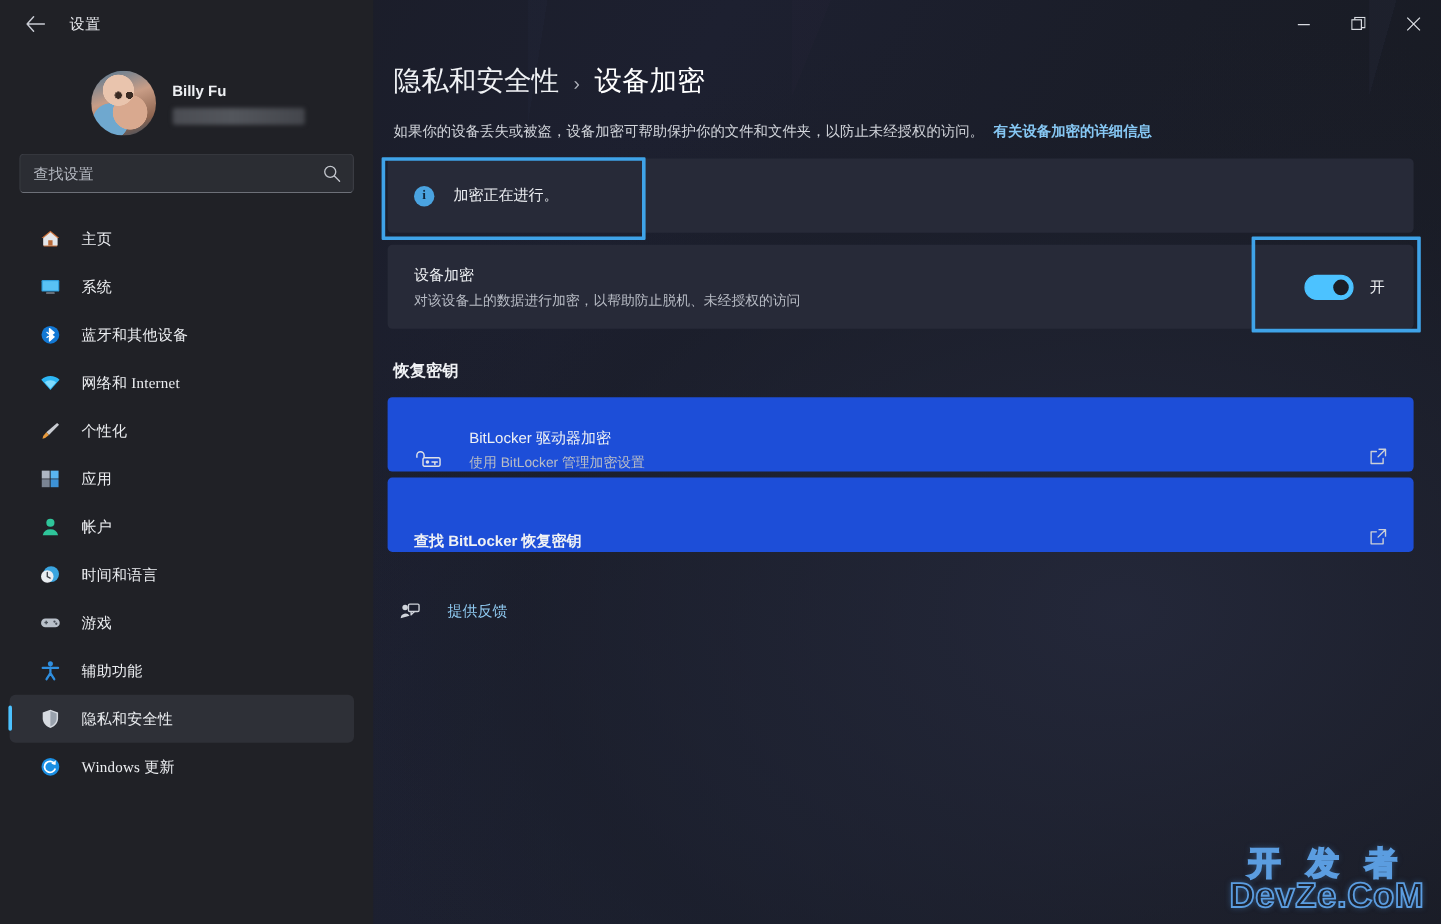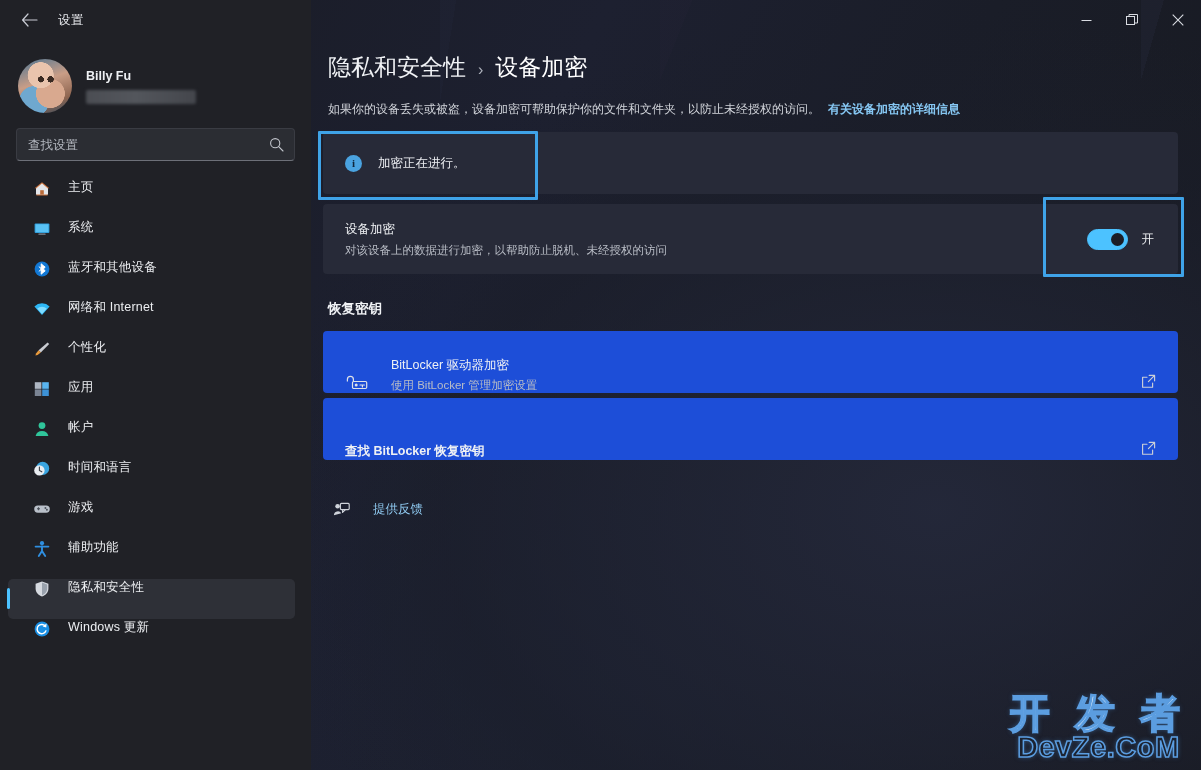--- a/index.html
+++ b/index.html
@@ -46,21 +46,21 @@
     width:46px; height:40px; display:flex; align-items:center; justify-content:center;
     color:#d9dce2;
   }
   .wbtn svg { display:block; }
 
   
   .sidebar {
     position:relative; width:311px; height:770px; flex:0 0 311px;
     background:#202126; z-index:10; padding-top:40px;
   }
-  .profile { display:flex; align-items:center; padding:14px 0 0 18px; height:78px; }
+  .profile { display:flex; align-items:center; padding:14px 0 0 18px; height:78px;justify-content:center; }
   .avatar {
     width:54px; height:54px; border-radius:50%; flex:0 0 54px;
     background:
       radial-gradient(circle at 42% 30%, #e9c4ad 0 26%, rgba(233,196,173,0) 27%),
       radial-gradient(circle at 60% 64%, #d9a98f 0 30%, rgba(217,169,143,0) 31%),
       radial-gradient(circle at 30% 78%, #6fa8cf 0 26%, rgba(111,168,207,0) 27%),
       linear-gradient(160deg,#4d7694 0%, #c99d86 42%, #8e6550 76%, #2f4a61 100%);
     overflow:hidden; position:relative;
   }
   .avatar::after{
@@ -87,21 +87,21 @@
     flex:1; background:transparent; border:0; outline:none;
     color:#d7dae0; font-size:12.5px; padding:0 30px 0 11px;
     font-family:"Liberation Sans", sans-serif;
   }
   .searchbox input::placeholder { color:#b4b8c0; }
   .search-ic { position:absolute; right:10px; top:8px; color:#c3c6cd; }
 
   .navlist { margin-top:18px; }
   .navitem {
     position:relative; height:40px; margin:0 16px 0 8px;
-    display:flex; align-items:flex-start; border-radius:5px; padding-left:24px;
+    display:flex; align-items:center; border-radius:5px; padding-left:24px;font-family:Liberation Serif, serif;
   }
   .navitem.active { background:#2e3037; margin-left:8px; }
   .navitem.active::before {
     content:""; position:absolute; left:-1px; top:9px; width:3px; height:21px;
     background:#4cc2ff; border-radius:2px;
   }
   .nav-ic { width:20px; height:20px; flex:0 0 20px; display:flex; align-items:center; justify-content:center; }
   .nav-lb { margin-left:16px; font-size:12.5px; color:#eceef1; letter-spacing:.2px; }
 
   
@@ -168,21 +168,21 @@
   .flink .ft { margin-left:22px; font-size:12.5px; color:#8fc9f0; }
 
   
   .hl { position:absolute; border:3px solid #3fa3e8; border-radius:1px; pointer-events:none; z-index:30; }
   #hl-info { left:318px; top:131px; width:220px; height:69px; }
   #hl-toggle { left:1043px; top:197px; width:141px; height:80px; }
 
   
   .wm { position:absolute; right:14px; bottom:8px; text-align:center; z-index:40; user-select:none; }
   .wm .l1 {
-    font-size:40px; letter-spacing:7px; font-weight:bold; color:#ffffff;
+    font-size:27px; letter-spacing:7px; font-weight:bold; color:#ffffff;
     -webkit-text-stroke:1.6px #5b9de0; text-shadow:0 0 5px rgba(76,150,224,.55);
     line-height:1.05;
   }
   .wm .l2 {
     font-size:29px; font-weight:bold; color:#1b2230; letter-spacing:.5px;
     -webkit-text-stroke:1.5px #5b9de0; text-shadow:0 0 5px rgba(76,150,224,.55);
     line-height:1.05; margin-top:-2px;
   }
 </style>
 </head>

